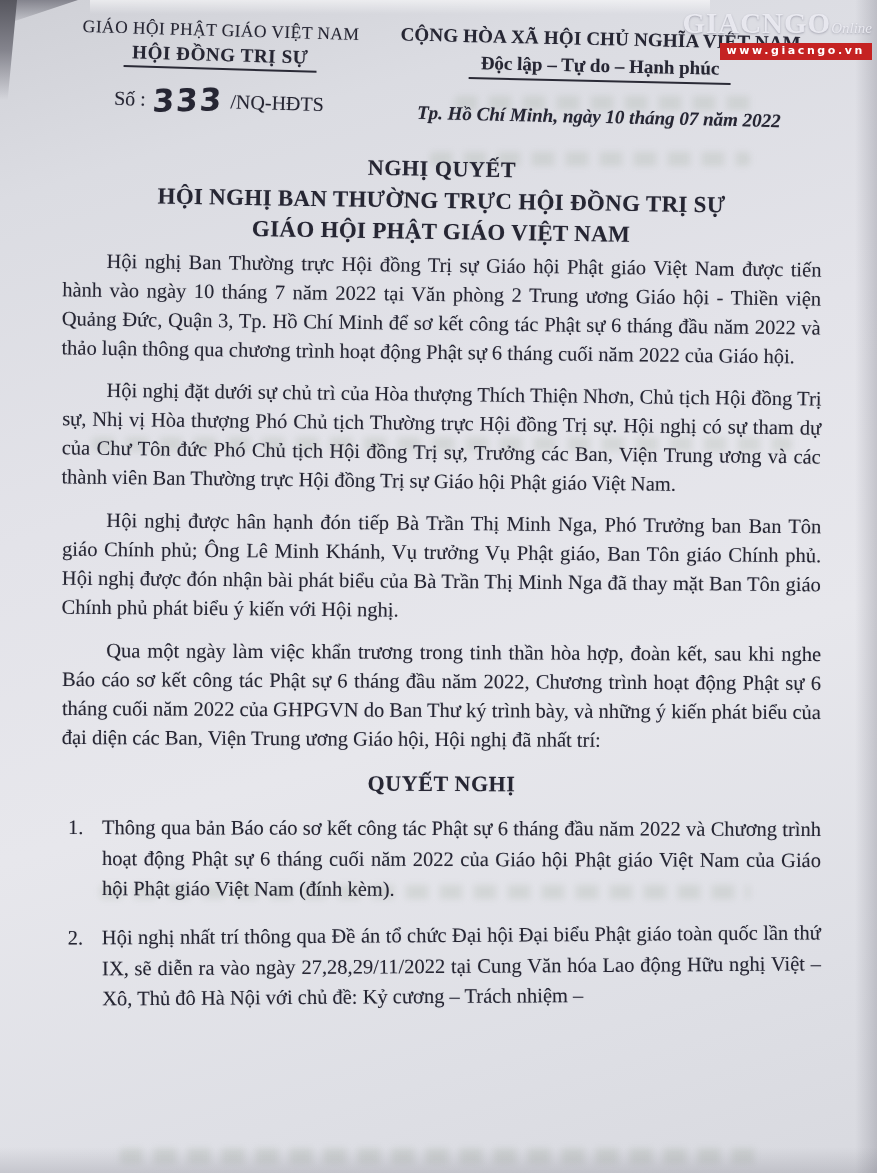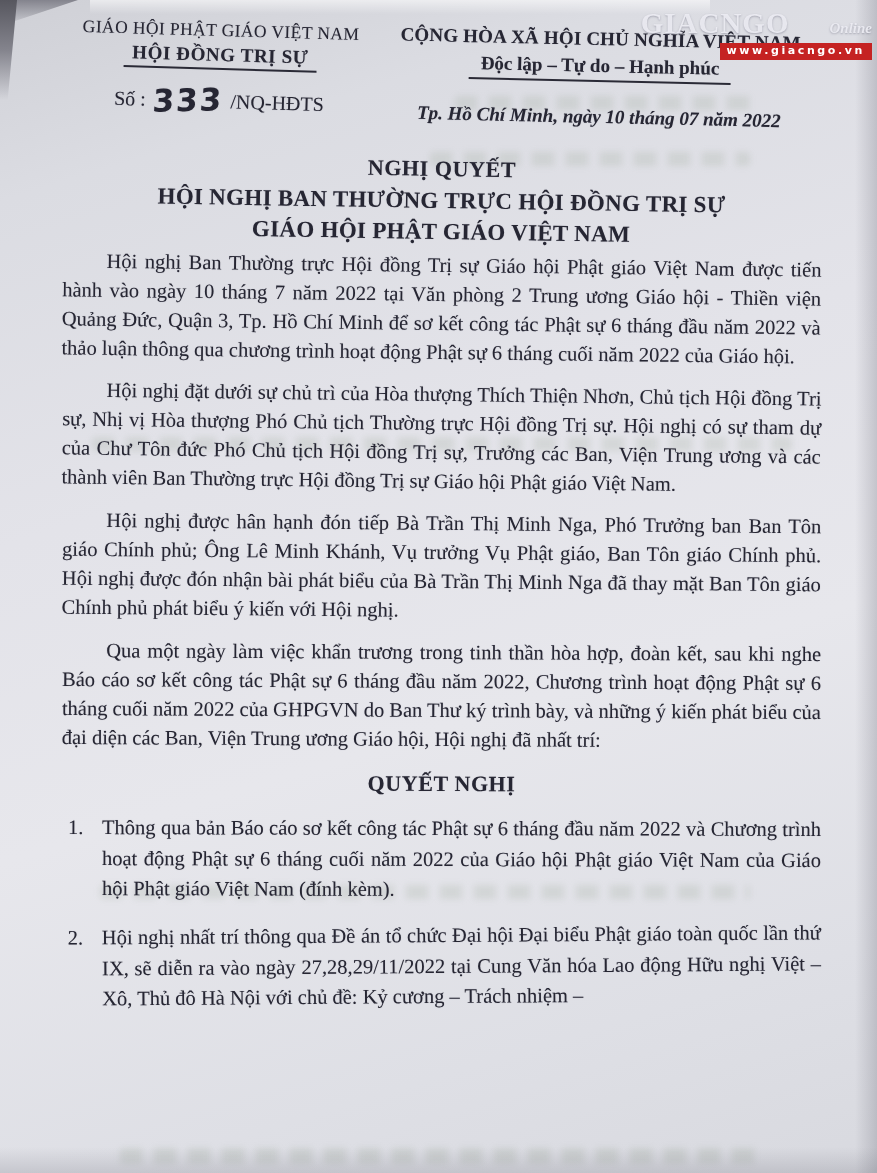--- a/index.html
+++ b/index.html
@@ -43,21 +43,21 @@
     margin:17px 0 16px;transform:rotate(.2deg);}
   .res-item{display:flex;margin-bottom:15px;font-size:20.5px;line-height:30.5px;}
   .res-item-0{transform:rotate(.15deg);}
   .res-item-1{transform:rotate(-.4deg);}
   .res-num{flex:none;width:40px;padding-left:6px;box-sizing:border-box;}
   .res-text{flex:1;text-align:justify;}
   
   .watermark{position:absolute;top:8px;right:5px;text-align:right;z-index:5;}
   .wm-brand{font-family:"Liberation Serif",serif;font-weight:bold;font-size:29px;line-height:1.1;
     color:rgba(237,237,243,.92);letter-spacing:1px;text-shadow:0 1px 2px rgba(110,110,128,.5);}
-  .wm-online{font-style:italic;font-weight:bold;font-size:15px;letter-spacing:0;margin-left:40px;}
+  .wm-online{font-style:italic;font-weight:normal;font-size:15px;letter-spacing:0;}
   .wm-bar{margin-top:1px;color:#fff;font-family:"DejaVu Sans",sans-serif;font-weight:bold;
     font-size:11px;letter-spacing:2.6px;padding:1px 7px 3px;display:inline-block;}
   
   .artifact{position:absolute;pointer-events:none;}
   .edge-left-dark{left:0;top:0;width:17px;height:100px;
     background:linear-gradient(to bottom,#57575f 0%,#84848d 50%,rgba(132,132,141,0) 100%);
     clip-path:polygon(0 0,100% 0,45% 100%,0 100%);}
   .corner-top-left{left:0;top:0;width:78px;height:26px;
     background:linear-gradient(to bottom,rgba(118,118,128,.85),rgba(160,160,168,0));
     clip-path:polygon(0 0,100% 0,0 100%);}

